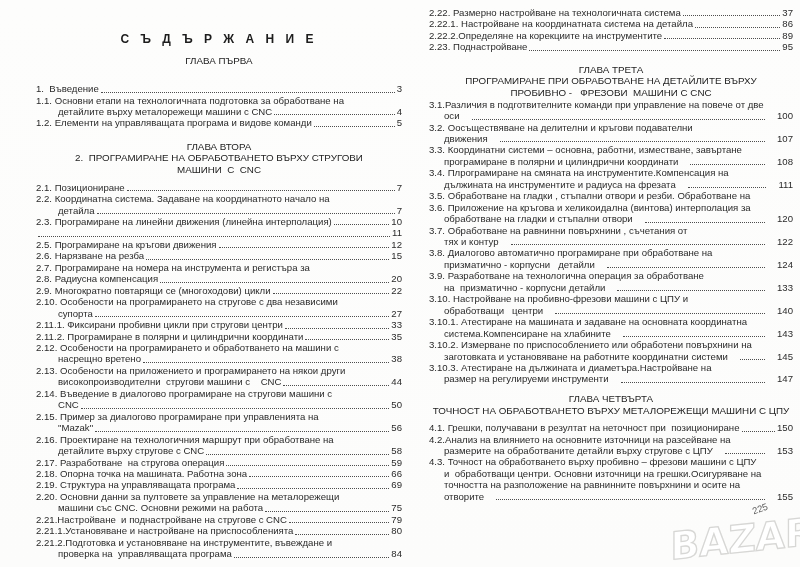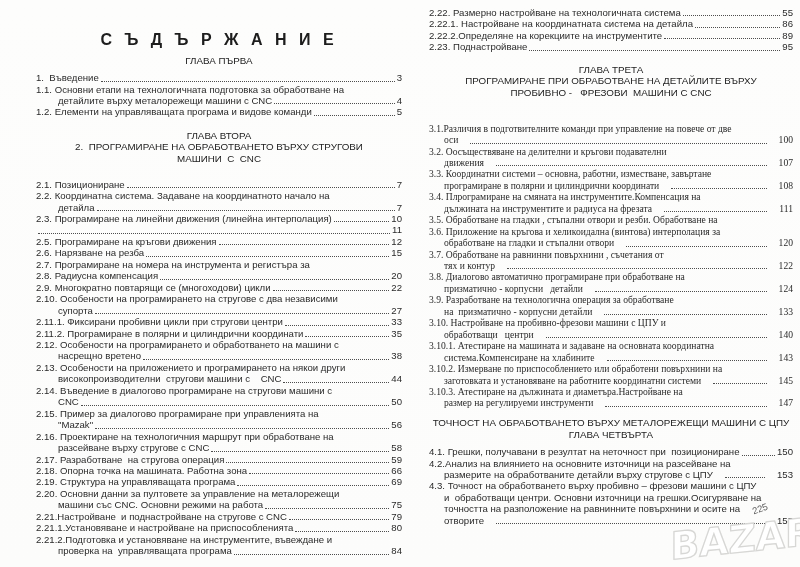--- a/index.html
+++ b/index.html
@@ -9,44 +9,44 @@
     font-family:"Liberation Sans", sans-serif;
     color:#2a2a2a;
     -webkit-font-smoothing:antialiased;
   }
   .scan{position:absolute;inset:0;background:linear-gradient(180deg,#fdfdfc 0%,#fcfcfb 100%);}
   .page{position:absolute;}
   .page-left{left:36px;top:34px;width:366px;}
   .page-right{left:429px;top:7px;width:364px;}
   .toc{font-size:9.6px;line-height:11.45px;}
   .toc-title{
-    text-align:center;font-weight:bold;font-size:16px;letter-spacing:4px;
+    text-align:center;font-weight:bold;font-size:12px;letter-spacing:4px;
     color:#1d1d1d;margin:0 0 10px 0;
   }
   .chapter-heading{
     text-align:center;font-size:9.8px;line-height:11.6px;color:#222;
     white-space:pre-wrap;
   }
   .toc-entry{margin:0;}
   .toc-line{display:flex;align-items:flex-end;}
   .txt{white-space:pre-wrap;flex:0 1 auto;}
   .leader{
     flex:1 1 auto;min-width:6px;
     border-bottom:1.2px dotted #4d4d4d;
     margin:0 2px 2px 2px;
   }
   .pg{flex:0 0 auto;}
   .page-left .cont{padding-left:22px;}
   .page-right .cont{padding-left:15px;gap:10px;}
   
-  .page-left  .sec-0 .entries{margin-top:5px;}
+  .page-left  .sec-0 .entries{margin-top:16px;}
   .page-left  .sec-1{margin-top:12px;}
-  .page-left  .sec-1 .entries{margin-top:14px;}
+  .page-left  .sec-1 .entries{margin-top:6px;}
   .page-right .sec-1{margin-top:11px;}
-  .page-right .sec-1 .entries{margin-top:24px;font-family:Liberation Serif, serif;}
+  .page-right .sec-1 .entries{margin-top:0;}
   .page-right .sec-2{margin-top:8px;}
   .page-right .sec-2 .entries{margin-top:6px;}
   .corner-mark{position:absolute;right:-8px;bottom:4px;width:140px;height:74px;z-index:5;}
   .bazar{
     position:absolute;left:2px;bottom:2px;
     font-family:"DejaVu Sans", sans-serif;
     font-size:38px;font-weight:800;letter-spacing:0px;
     color:#ffffff;
     -webkit-text-stroke:1.3px #d7d7d5;
     text-shadow:0 0 1px #e3e3e1;
@@ -226,21 +226,21 @@
                 <span class="txt">"Mazak"</span>
                 <span class="leader"></span>
                 <span class="pg">56</span>
               </div>
             </div>
             <div class="toc-entry">
               <div class="toc-line">
                 <span class="txt">2.16. Проектиране на технологичния маршрут при обработване на</span>
               </div>
               <div class="toc-line cont">
-                <span class="txt">разсейване върху стругове с CNC</span>
+                <span class="txt">детайлите върху стругове с CNC</span>
                 <span class="leader"></span>
                 <span class="pg">58</span>
               </div>
             </div>
             <div class="toc-entry">
               <div class="toc-line">
                 <span class="txt">2.17. Разработване  на стругова операция</span>
                 <span class="leader"></span>
                 <span class="pg">59</span>
               </div>
@@ -300,21 +300,21 @@
   </div>
 
   <div class="page page-right toc">
     <div id="right-sections">
         <div class="toc-section sec-0">
           <div class="entries">
             <div class="toc-entry">
               <div class="toc-line">
                 <span class="txt">2.22. Размерно настройване на технологичната система</span>
                 <span class="leader"></span>
-                <span class="pg">55</span>
+                <span class="pg">37</span>
               </div>
             </div>
             <div class="toc-entry">
               <div class="toc-line">
                 <span class="txt">2.22.1. Настройване на координатната система на детайла</span>
                 <span class="leader"></span>
                 <span class="pg">86</span>
               </div>
             </div>
             <div class="toc-entry">
@@ -459,22 +459,22 @@
               </div>
               <div class="toc-line cont">
                 <span class="txt">размер на регулируеми инструменти</span>
                 <span class="leader"></span>
                 <span class="pg">147</span>
               </div>
             </div>
           </div>
         </div>
         <div class="toc-section sec-2">
+          <div class="chapter-heading">ГЛАВА ЧЕТВЪРТА</div>
           <div class="chapter-heading">ТОЧНОСТ НА ОБРАБОТВАНЕТО ВЪРХУ МЕТАЛОРЕЖЕЩИ МАШИНИ С ЦПУ</div>
-          <div class="chapter-heading">ГЛАВА ЧЕТВЪРТА</div>
           <div class="entries">
             <div class="toc-entry">
               <div class="toc-line">
                 <span class="txt">4.1. Грешки, получавани в резултат на неточност при  позициониране</span>
                 <span class="leader"></span>
                 <span class="pg">150</span>
               </div>
             </div>
             <div class="toc-entry">
               <div class="toc-line">

